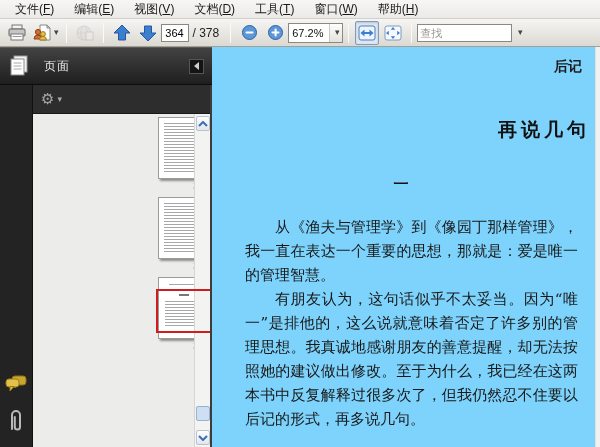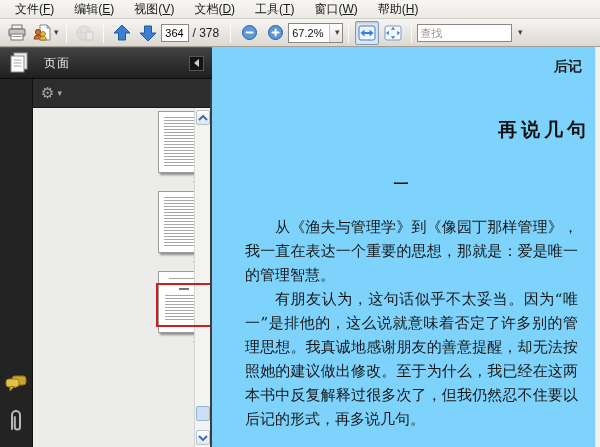--- a/index.html
+++ b/index.html
@@ -33,21 +33,21 @@
   .find-input { width:95px; color:#333; }
   .find-input::placeholder { color:#9a9891; }
   .find-caret { width:14px; height:18px; display:flex; align-items:center; justify-content:center; }
   .disabled-icon { opacity:.45; filter:grayscale(1); }
 
   
   .content { display:flex; height:400px; }
 
   
   .sidebar { width:212px; display:flex; flex-direction:column; background:#262626; flex:none; }
-  .side-header { height:32px; background:linear-gradient(#424242,#1f1f1f); border-top:1px solid #5a5a5a;
+  .side-header { height:38px; background:linear-gradient(#424242,#1f1f1f); border-top:1px solid #5a5a5a;
                  border-bottom:1px solid #0c0c0c; display:flex; align-items:center; padding:0 8px; flex:none; }
   .side-title { color:#e8e8e8; font-size:12px; margin-left:14px; letter-spacing:1px; }
   .collapse-btn { margin-left:auto; width:15px; height:15px; background:#141414; border:1px solid #555;
                   display:flex; align-items:center; justify-content:center; }
   .collapse-glyph { width:0; height:0; border-top:4px solid transparent; border-bottom:4px solid transparent;
                     border-right:5px solid #cfcfcf; }
   .side-body { display:flex; flex:1; min-height:0; }
   .tabstrip { width:33px; background:#232323; border-right:1px solid #111; display:flex; flex-direction:column;
               align-items:center; justify-content:flex-end; padding-bottom:14px; gap:16px; flex:none; }
   .panel { flex:1; display:flex; flex-direction:column; min-height:0; border-right:2px solid #3c3c3c; }

